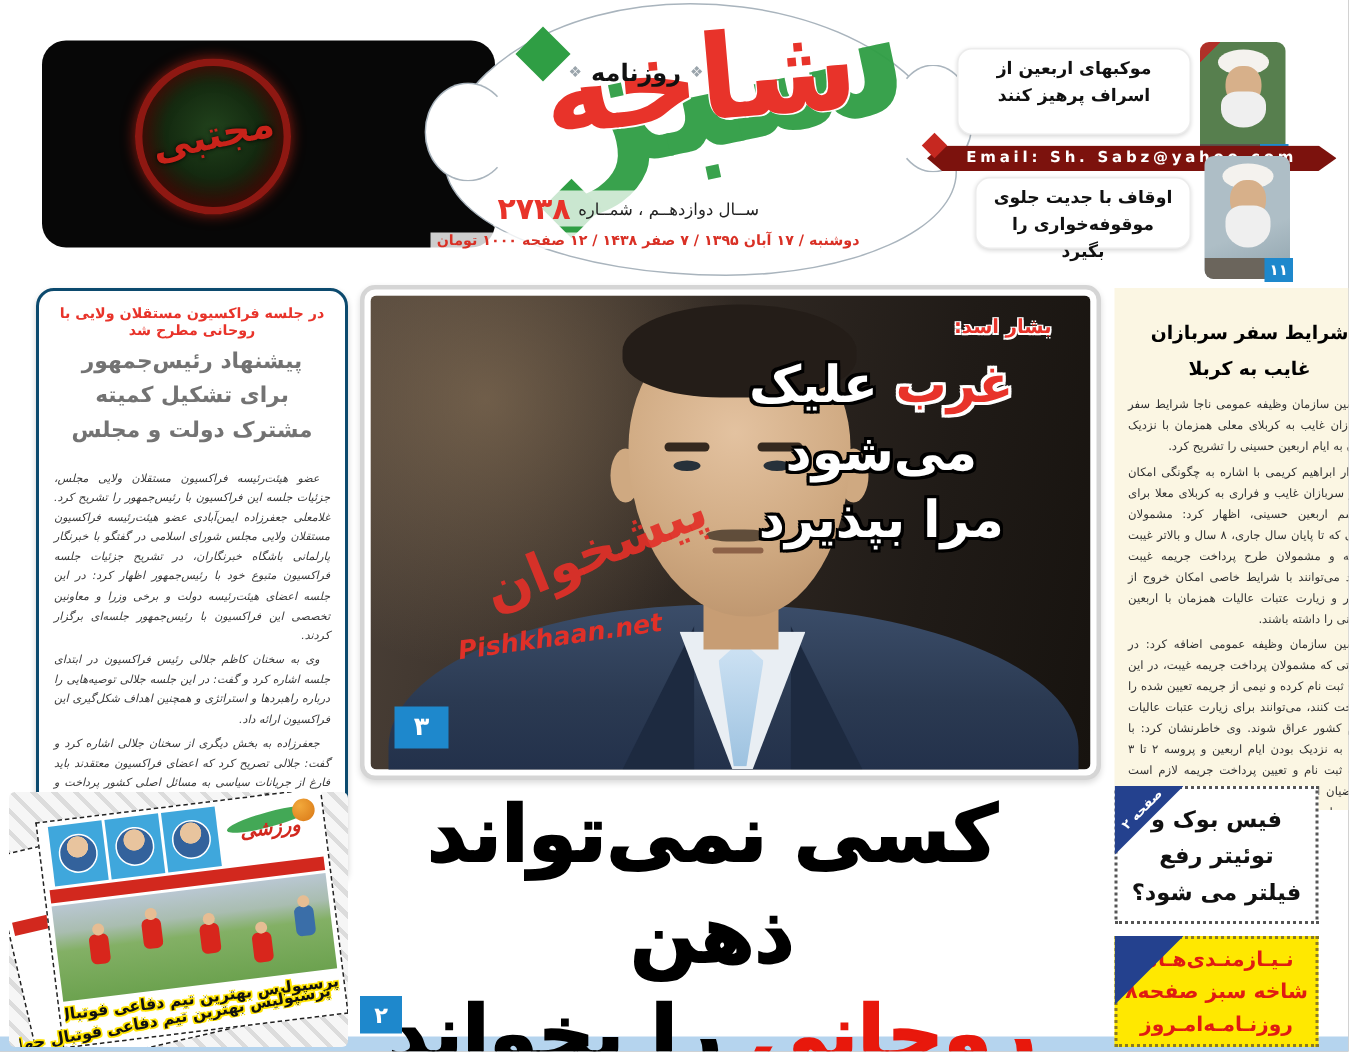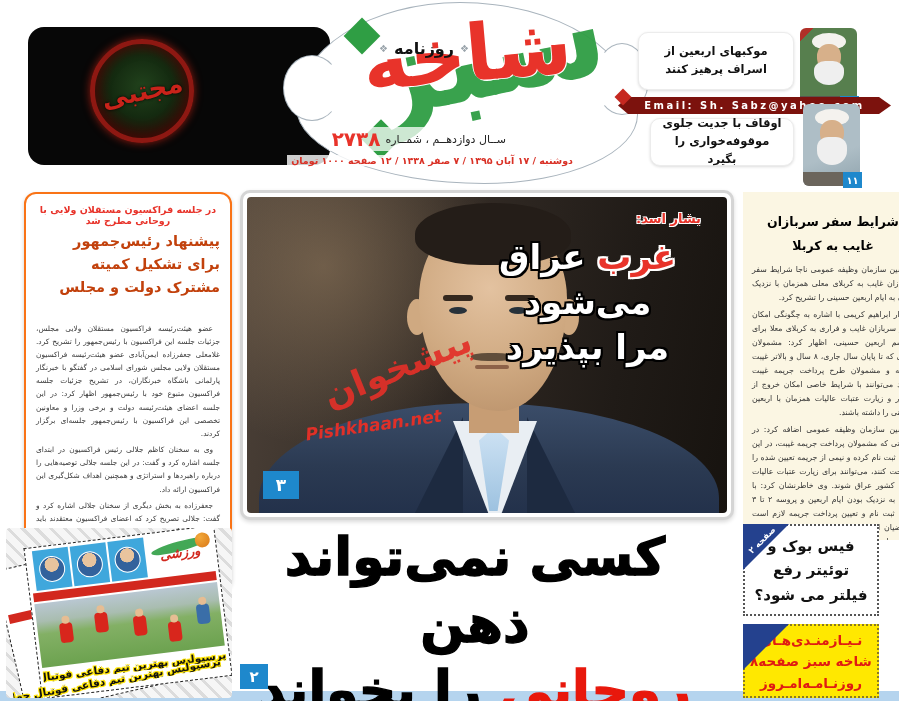--- a/index.html
+++ b/index.html
@@ -70,21 +70,21 @@
     position:absolute; right:60px; top:152px; z-index:3; font-size:9.5px; font-weight:bold;
     color:#d93025; background:rgba(255,255,255,.8); padding:0 4px; white-space:nowrap;
   }
   .green-diamond { position:absolute; background:#2f9e44; transform:rotate(45deg); z-index:2; }
   .red-diamond { position:absolute; background:#c62820; transform:rotate(45deg); z-index:2; }
 
   
   .brief-box {
     position:absolute; background:#fff; border:1px solid #ececec; border-radius:10px;
     box-shadow:0 1px 3px rgba(0,0,0,.14);
-    display:flex; align-items:center; justify-content:center; text-align:center;
+    display:flex; align-items:flex-start; justify-content:center; text-align:center;
     font-weight:bold; color:#111; padding:4px 8px;
   }
   .brief-box .t { font-size:11.5px; line-height:1.55; }
   .cleric { position:absolute; width:57px; height:82px; border-radius:6px; overflow:visible; }
   .cleric .ph { position:absolute; inset:0; border-radius:6px; overflow:hidden; }
   .cleric .turban { position:absolute; left:50%; transform:translateX(-50%); top:5px;
       width:34px; height:17px; background:#f4f2ee; border-radius:50%; }
   .cleric .face { position:absolute; left:50%; transform:translateX(-50%); top:16px;
       width:24px; height:26px; background:#d7b08a; border-radius:46%; }
   .cleric .beard { position:absolute; left:50%; transform:translateX(-50%); top:33px;
@@ -100,29 +100,29 @@
     position:absolute; left:618px; top:97px; width:273px; height:17px;
     background:#7c120d; color:#fff; direction:ltr;
     clip-path:polygon(0 50%, 10px 0, calc(100% - 12px) 0, 100% 50%, calc(100% - 12px) 100%, 10px 100%);
     display:flex; align-items:center; justify-content:center;
     font-size:10px; font-weight:bold; letter-spacing:2.5px;
   }
 
   
   .left-card {
     position:absolute; left:24px; top:192px; width:208px; height:398px;
-    background:#fff; border:2px solid #f97316; border-radius:12px;
+    background:#fff; border:2px solid #0c4a6e; border-radius:12px;
     box-shadow:0 2px 4px rgba(0,0,0,.18);
     padding:10px 10px 6px; overflow:hidden;
   }
   .left-card .kicker { color:#e8332a; font-size:9.5px; font-weight:bold; text-align:center; }
-  .left-card h2 { font-size:14.5px; color:#c2410c; text-align:right; line-height:1.6; margin:4px 0 22px; }
+  .left-card h2 { font-size:14.5px; color:#737373; text-align:center; line-height:1.6; margin:4px 0 12px; }
   .left-card p {
     font-size:7.4px; color:#3a3a3a; line-height:1.78; text-align:justify;
-    margin-bottom:3px; text-indent:7px;
+    margin-bottom:3px; text-indent:7px;font-style:italic;
   }
 
   
   .photo-card {
     position:absolute; left:240px; top:190px; width:494px; height:330px;
     background:#fff; border:3px solid #d5d5d5; border-radius:10px; padding:4px;
     box-shadow:0 2px 4px rgba(0,0,0,.15);
   }
   .photo {
     position:relative; width:100%; height:100%; border-radius:4px; overflow:hidden;
@@ -325,21 +325,21 @@
       <div class="assad-brow" style="left:258px;"></div>
       <div class="assad-eye" style="left:202px;"></div>
       <div class="assad-eye" style="left:262px;"></div>
       <div class="assad-mustache"></div>
       <div class="assad-mouth"></div>
 
       <div class="photo-kicker">بشار اسد:</div>
       <div class="photo-headline">
         <div class="line">
           <span class="ol-red">غرب</span>
-          <span class="ol-white">عراق</span>
+          <span class="ol-white">علیک</span>
         </div>
         <div class="line ol-white">می‌شود</div>
         <div class="line ol-white">مرا بپذیرد</div>
       </div>
 
       <div class="watermark-fa">پیشخوان</div>
       <div class="watermark-en">Pishkhaan.net</div>
       <div class="badge">۳</div>
     </div>
   </div>

